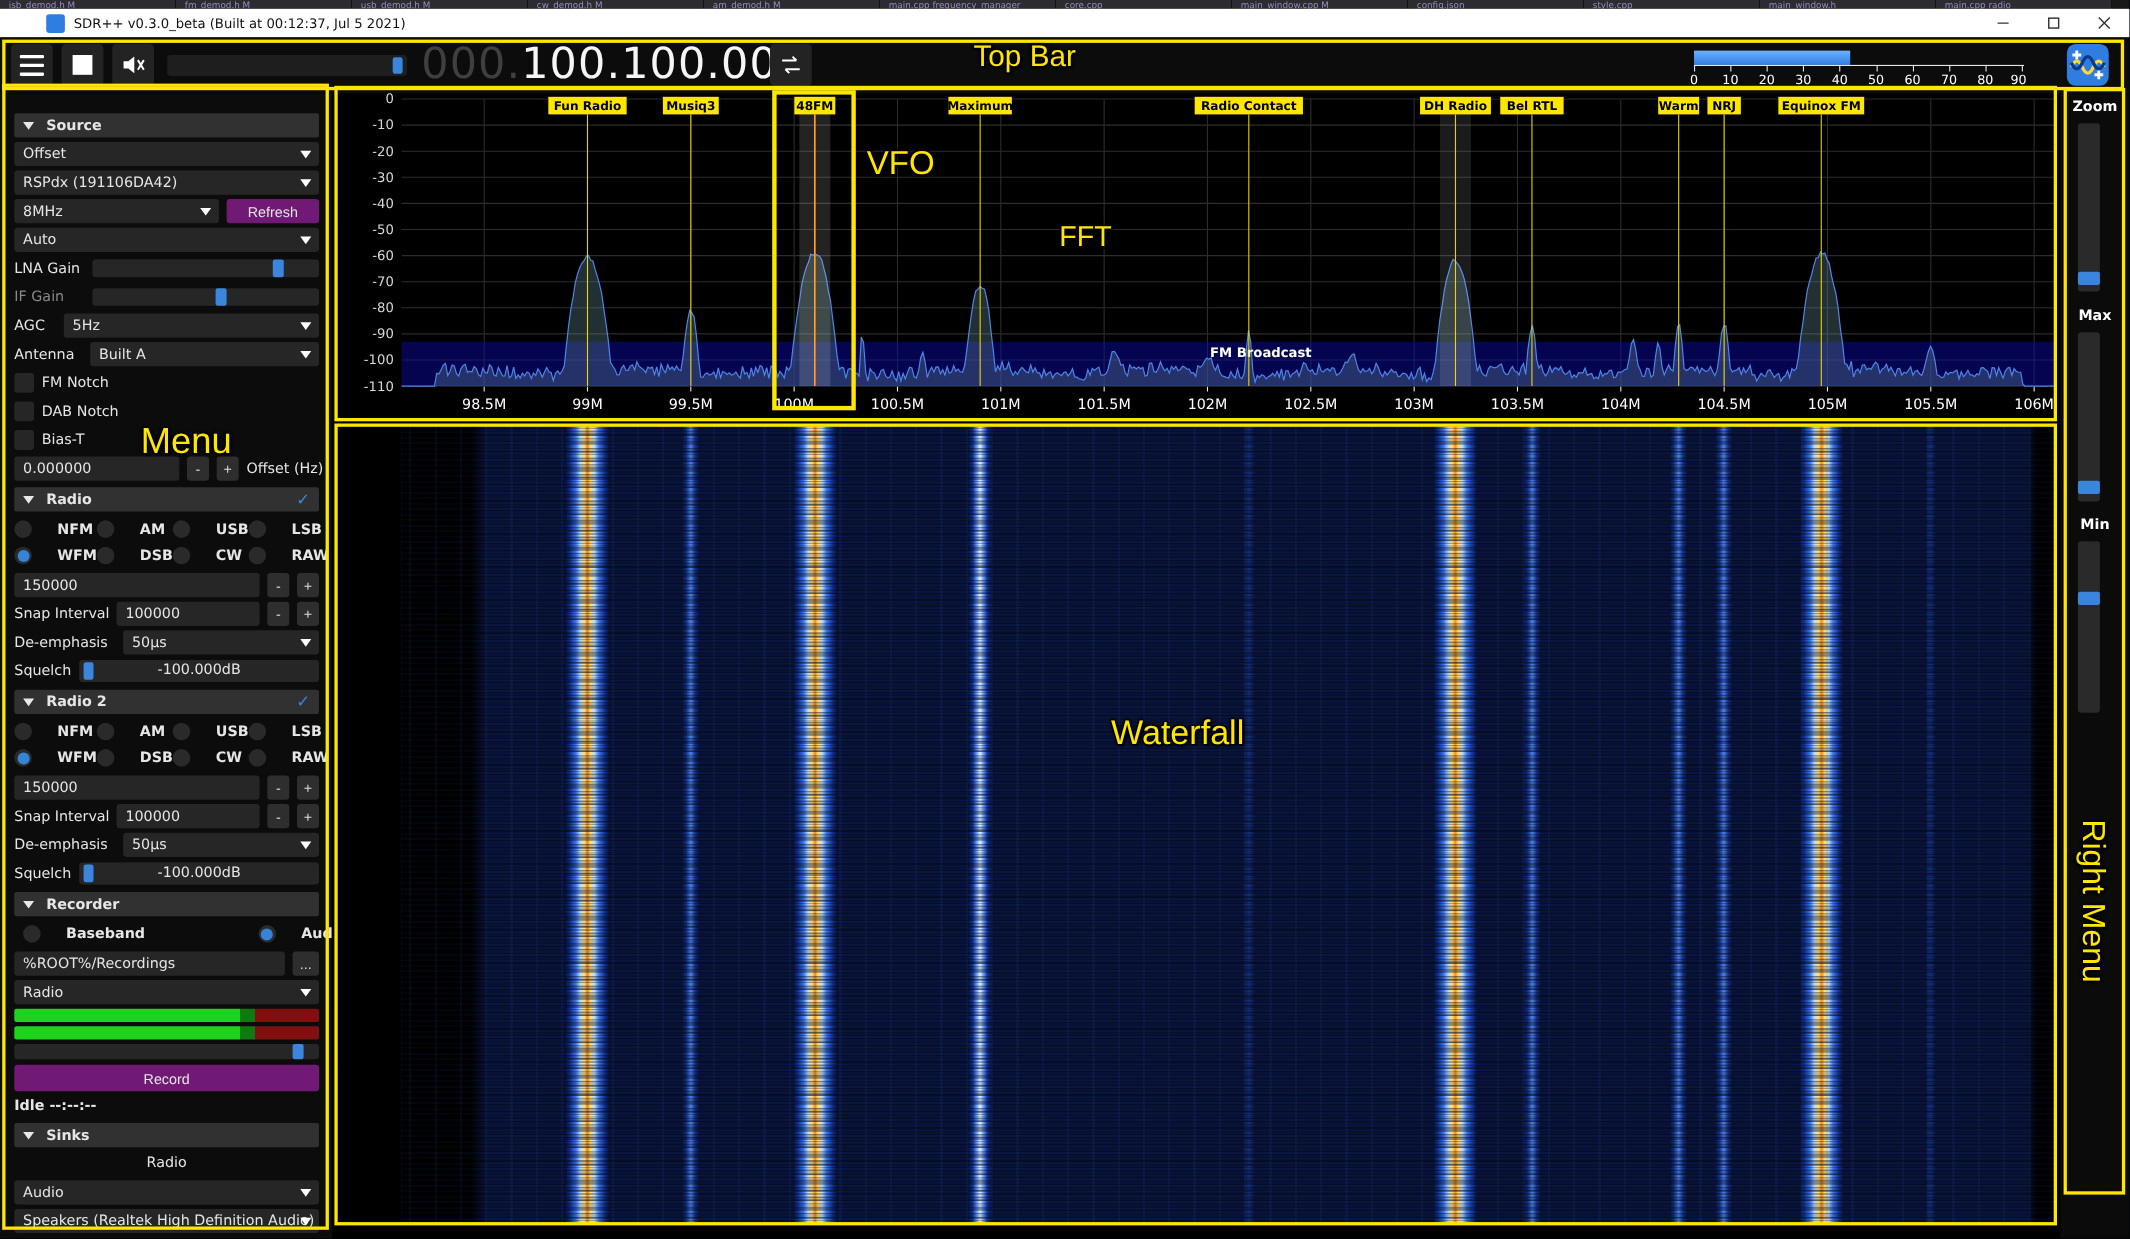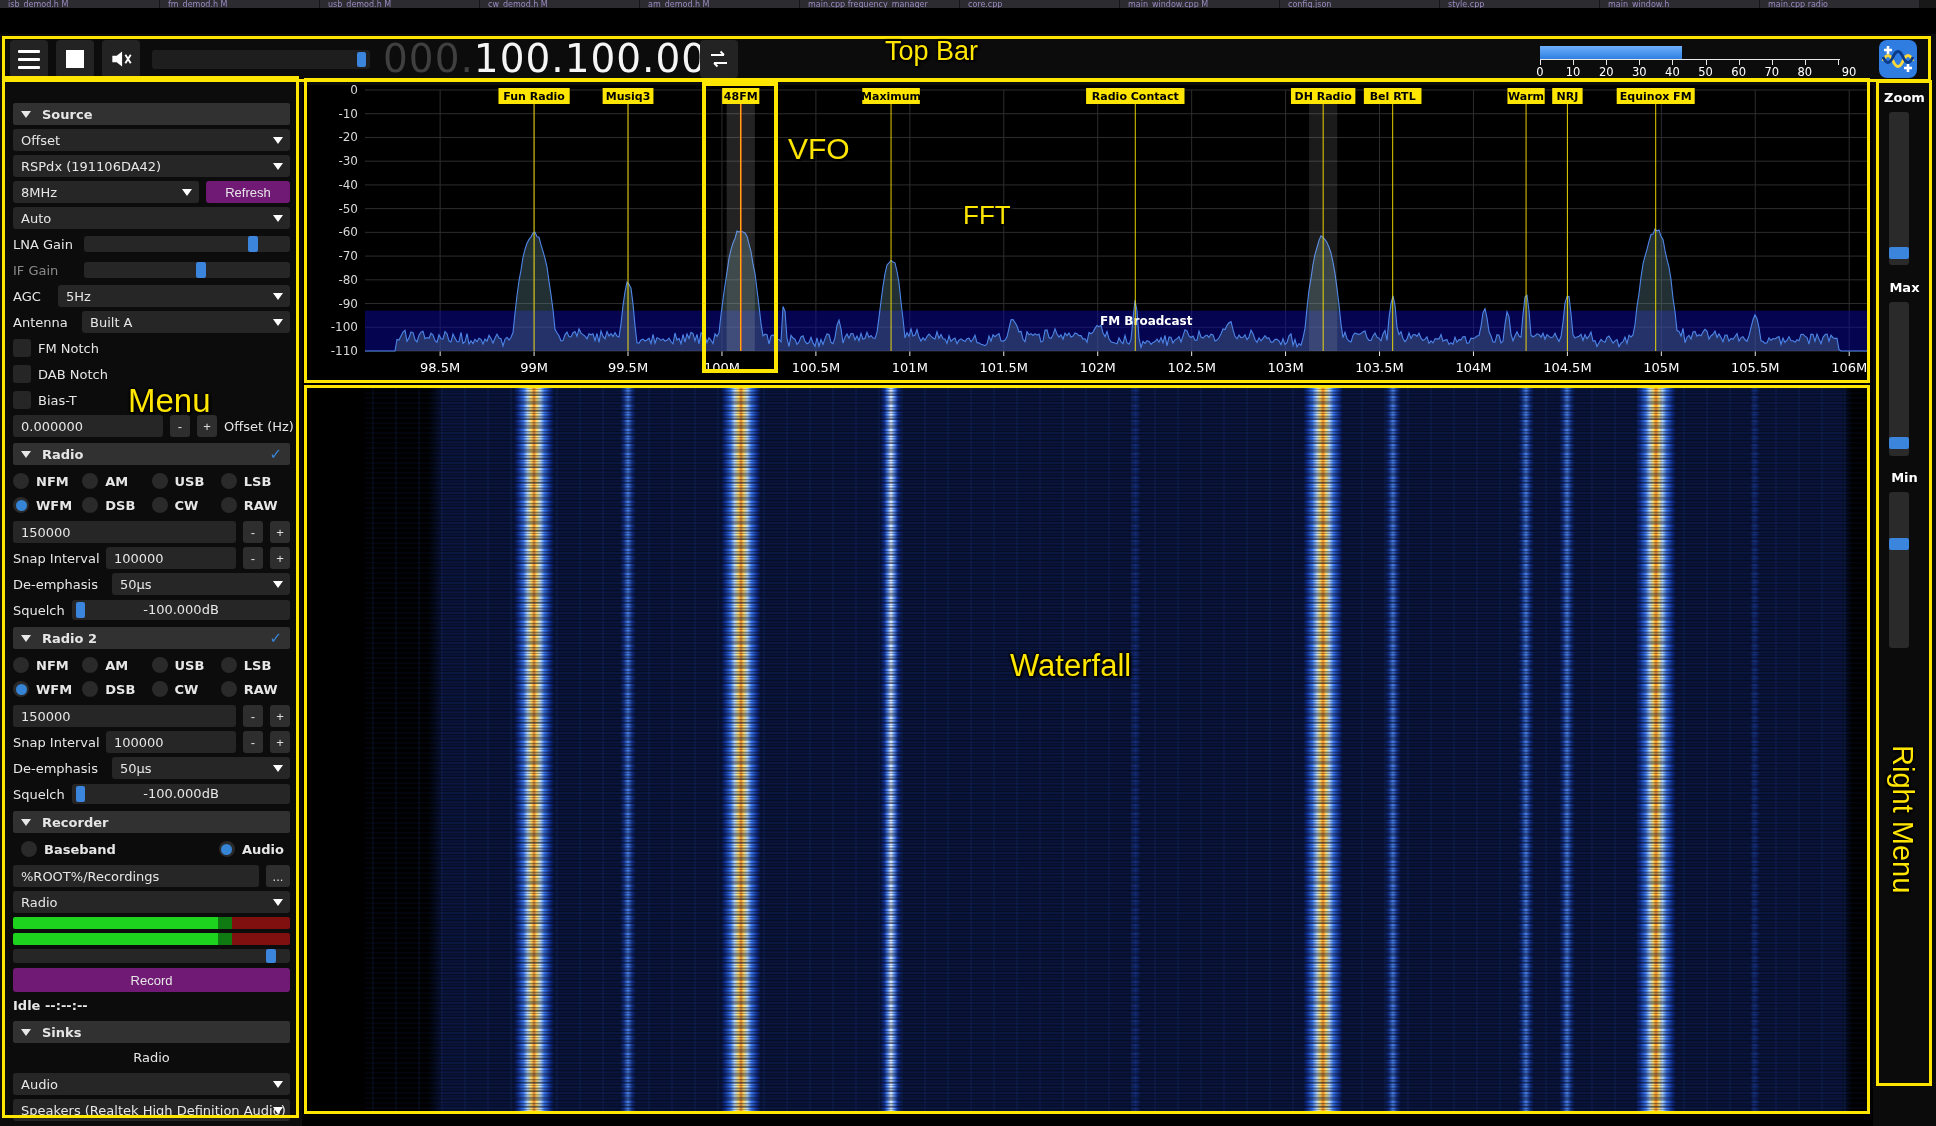--- a/index.html
+++ b/index.html
@@ -44,21 +44,21 @@
   .dd{height:22px;background:#262626;border-radius:3px;display:flex;align-items:center;padding:0 8px;flex:1;position:relative;cursor:pointer;white-space:nowrap;overflow:hidden}
   .dd .car{position:absolute;right:7px;width:0;height:0;border-left:5px solid transparent;border-right:5px solid transparent;border-top:7px solid #fff}
   .inp{height:22px;background:#262626;border-radius:3px;display:flex;align-items:center;padding:0 8px;cursor:text}
   .stepbtn{width:20px;height:22px;flex:0 0 20px;background:#2e2e2e;border:none;border-radius:3px;color:#ddd;font-size:13px;cursor:pointer}
   .sl{flex:1;height:16px;background:#262626;border-radius:3px;position:relative;cursor:pointer}
   .sl .h{position:absolute;top:0;width:10px;height:16px;background:#3b86dc;border-radius:2px}
   .cb{width:18px;height:18px;flex:0 0 18px;background:#262626;border-radius:3px;cursor:pointer}
   .lab{white-space:nowrap}
   .dimlab{color:#8a8a8a}
   .modes{display:grid;grid-template-columns:1fr 1fr 1fr 1fr;margin-bottom:4px}
-  .mode{display:flex;align-items:center;gap:7px;height:24px;font-weight:bold;cursor:pointer}
+  .mode{display:flex;align-items:center;gap:23px;height:24px;font-weight:bold;cursor:pointer}
   .rb{width:16px;height:16px;flex:0 0 16px;border-radius:50%;background:#2a2a2a;position:relative}
   .rb.sel::after{content:"";position:absolute;inset:2.5px;border-radius:50%;background:#3584d6}
   .sq{flex:1;height:20px;background:#262626;border-radius:3px;position:relative;text-align:center;line-height:20px;cursor:pointer}
   .sq .h{position:absolute;left:4px;top:2px;width:9px;height:16px;background:#3b86dc;border-radius:2px}
   .vu{height:12px;margin-bottom:4px;border-radius:2px;background:linear-gradient(90deg,#1ed31e 0 74%,#0f7a12 74% 79%,#801010 79% 100%)}
   .volrow{height:14px;margin-bottom:5px;background:#262626;border-radius:3px;position:relative;cursor:pointer}
   .volrow .h{position:absolute;left:calc(95% - 10px);top:0;width:10px;height:14px;background:#3b86dc;border-radius:2px}
   .recordbtn{display:block;width:100%;height:24px;background:#701a75;border:none;border-radius:3px;color:#e6e6e6;font-size:13px;margin-bottom:5px;cursor:pointer}
   .status{height:18px;line-height:18px;margin-bottom:0;font-weight:bold}
   .centerlab{height:22px;line-height:22px;text-align:center;margin-bottom:4px}
@@ -102,20 +102,41 @@
       <span class="vtab">am_demod.h M</span>
       <span class="vtab">main.cpp frequency_manager</span>
       <span class="vtab">core.cpp</span>
       <span class="vtab">main_window.cpp M</span>
       <span class="vtab">config.json</span>
       <span class="vtab">style.cpp</span>
       <span class="vtab">main_window.h</span>
       <span class="vtab">main.cpp radio</span>
     </div>
 
+  <div class="titlebar">
+    <span class="appicon"></span>
+    <span>SDR++ v0.3.0_beta (Built at 00:12:37, Jul 5 2021)</span>
+    <span class="wincontrols">
+      <button class="winbtn">
+          <svg width="12" height="12" viewBox="0 0 12 12">
+            <path d="M1 6h10" stroke="#333" stroke-width="1.3"></path>
+          </svg>
+        </button>
+      <button class="winbtn">
+          <svg width="12" height="12" viewBox="0 0 12 12">
+            <rect x="1.5" y="1.5" width="9" height="9" fill="none" stroke="#333" stroke-width="1.3"></rect>
+          </svg>
+        </button>
+      <button class="winbtn">
+          <svg width="12" height="12" viewBox="0 0 12 12">
+            <path d="M1 1l10 10M11 1L1 11" stroke="#333" stroke-width="1.3"></path>
+          </svg>
+        </button>
+    </span>
+  </div>
 
   <div class="topbar">
     <button class="tbtn col" style="left:10px">
       <span class="hline"></span>
         <span class="hline"></span>
         <span class="hline"></span>
     </button>
     <button class="tbtn" style="left:56px">
         <span class="stopsq"></span>
       </button>
@@ -149,21 +170,21 @@
         <span class="snrn" style="left: 132.444px;">40</span>
         <span class="snrt" style="left: 165.556px;"></span>
         <span class="snrn" style="left: 165.556px;">50</span>
         <span class="snrt" style="left: 198.667px;"></span>
         <span class="snrn" style="left: 198.667px;">60</span>
         <span class="snrt" style="left: 231.778px;"></span>
         <span class="snrn" style="left: 231.778px;">70</span>
         <span class="snrt" style="left: 264.889px;"></span>
         <span class="snrn" style="left: 264.889px;">80</span>
         <span class="snrt" style="left: 298px;"></span>
-        <span class="snrn" style="left: 309px;">90</span>
+        <span class="snrn" style="left: 295px;">90</span>
       </div>
     <div class="logo">
       <svg width="40" height="40" viewBox="0 0 40 40">
           <rect x="1" y="1" width="38" height="38" rx="8" fill="#2f7de0"></rect>
           <path d="M5 22q5-11 10 0t10 0 10 0" stroke="#ffd83a" stroke-width="3" fill="none"></path>
           <path d="M5 18q5 11 10 0t10 0 10 0" stroke="#0a3a8a" stroke-width="3" fill="none"></path>
           <path d="M10 7v8M6 11h8" stroke="#fff" stroke-width="2.6"></path>
           <path d="M30 25v8M26 29h8" stroke="#fff" stroke-width="2.6"></path>
         </svg>
     </div>

